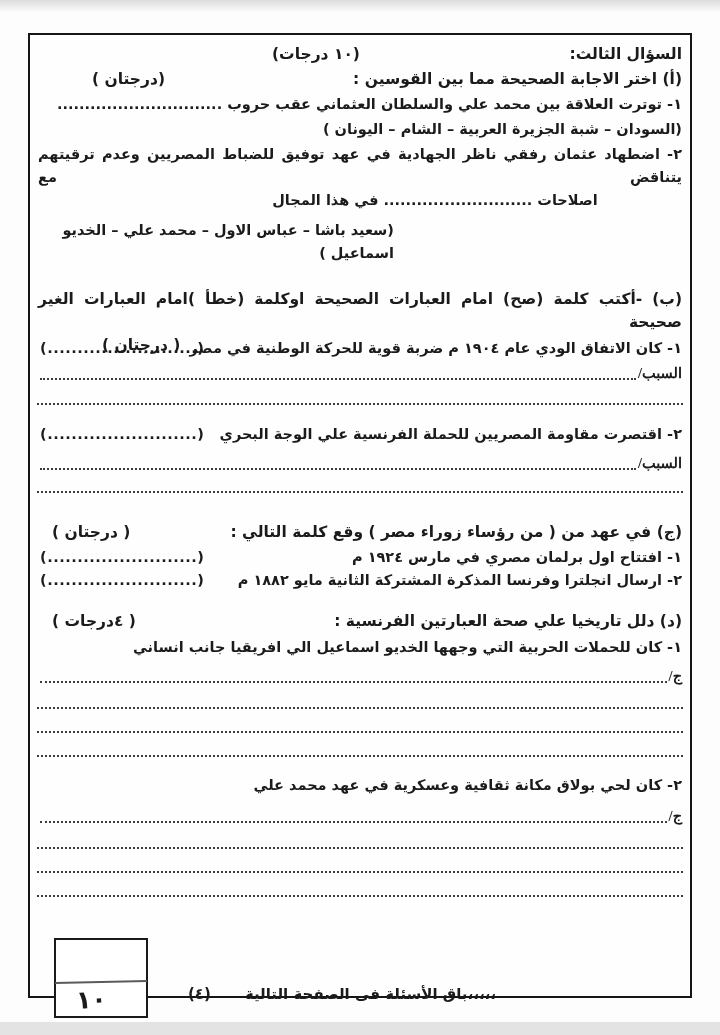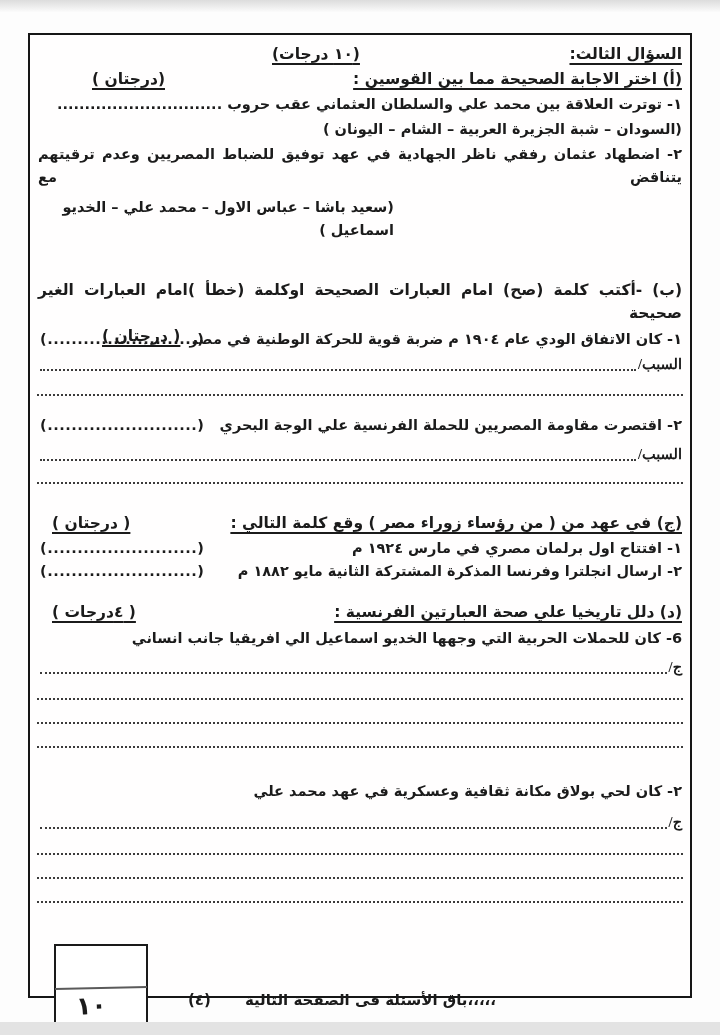--- a/index.html
+++ b/index.html
@@ -12,21 +12,21 @@
   .top-strip{position:absolute;top:0;left:0;right:0;height:12px;
     background:linear-gradient(#dcdcdc,#fbfbfb);}
   .bottom-strip{position:absolute;bottom:0;left:0;right:0;height:13px;
     background:#e3e3e3;}
   .frame{
     position:absolute;left:28px;top:33px;width:664px;height:965px;
     box-sizing:border-box;border:2.5px solid #161616;background:#fffefe;
     direction:rtl;font-weight:bold;
   }
   .row{position:relative;padding:0 8px;line-height:23px;font-size:14.5px;}
-  .u{text-decoration:underline;text-decoration-thickness:1.8px;text-underline-offset:4px;}
+  .u{text-decoration-thickness:1.8px;text-underline-offset:4px;}
   .hdr{font-size:15.5px;}
   .marks{position:absolute;top:0;white-space:nowrap;}
   .q{text-align:right;}
   .opts{text-align:right;}
   .ans{position:absolute;left:10px;top:0;direction:ltr;letter-spacing:.5px;white-space:nowrap;}
   .reason{display:flex;align-items:flex-end;}
   .reason .label{white-space:nowrap;font-family:Liberation Serif, serif;}
   .leader{flex:1;border-bottom:2.2px dotted #3b3b3b;margin:0 2px 5px 2px;height:14px;}
   .dotline{border-bottom:2.2px dotted #3b3b3b;height:12px;margin:0 7px;}
   .justify-line{text-align:justify;text-align-last:justify;}
@@ -35,22 +35,22 @@
   .score-box{position:absolute;left:24px;top:0;width:94px;height:80px;
     box-sizing:border-box;border:2.5px solid #1a1a1a;background:#fff;}
   .score-divider{position:absolute;left:-1px;right:-1px;top:41px;height:1.5px;
     background:#5a5a5a;transform:rotate(-1.4deg);}
   .score-value{position:absolute;bottom:2px;left:20px;font-size:25px;
     letter-spacing:12px;direction:ltr;transform:rotate(-3deg);font-weight:bold;}
   .footer-line{position:absolute;left:158px;top:47px;display:flex;direction:ltr;
     gap:34px;align-items:baseline;font-size:15px;}
   
   .mt2{margin-top:2px}.mt3{margin-top:3px}.mt6{margin-top:6px}.mt7{margin-top:7px}
-  .mt8{margin-top:8px}.mt10{margin-top:10px}.mt13{margin-top:2px}.mt17{margin-top:32px}
-  .mt18{margin-top:18px}.mt23{margin-top:37px}.mt28{margin-top:28px}.mt4{margin-top:4px}
+  .mt8{margin-top:8px}.mt10{margin-top:10px}.mt13{margin-top:2px}.mt17{margin-top:17px}
+  .mt18{margin-top:18px}.mt23{margin-top:23px}.mt28{margin-top:28px}.mt4{margin-top:4px}
 </style>
 </head>
 <body>
 
 <div class="top-strip"></div>
 
 <div class="frame">
 
   <div class="row hdr mt8">
     <span class="u">السؤال الثالث:</span>
@@ -58,20 +58,21 @@
   </div>
 
   <div class="row hdr mt2">
     <span class="u">(أ) اختر الاجابة الصحيحة مما بين القوسين :</span>
     <span class="marks u" style="left:62px;">(درجتان )</span>
   </div>
   <div class="row q mt2">١- توترت العلاقة بين محمد علي والسلطان العثماني عقب حروب ..............................</div>
   <div class="row opts mt2" style="">(السودان – شبة الجزيرة العربية – الشام – اليونان )</div>
   <div class="row q mt13">
     <div class="justify-line">٢- اضطهاد عثمان رفقي ناظر الجهادية في عهد توفيق للضباط المصريين وعدم ترقيتهم يتناقض مع</div>
+    <div class="center-indent">اصلاحات ........................... في هذا المجال</div>
   </div>
   <div class="row opts mt7" style="padding-right:296px;">(سعيد باشا – عباس الاول – محمد علي – الخديو اسماعيل  )</div>
 
   <div class="row hdr justify-line mt23">(ب) -أكتب كلمة (صح) امام العبارات الصحيحة اوكلمة (خطأ )امام العبارات الغير صحيحة</div>
   <div class="row hdr">
     <span class="marks u" style="left:72px;">( درجتان )</span>
   </div>
   <div class="row q mt3">
     <span>١- كان الاتفاق الودي عام ١٩٠٤ م ضربة قوية للحركة الوطنية في مصر</span>
     <span class="ans">(.........................)</span>
@@ -101,21 +102,21 @@
   </div>
   <div class="row q">
     <span>٢- ارسال انجلترا وفرنسا المذكرة المشتركة الثانية مايو ١٨٨٢ م</span>
     <span class="ans">(.........................)</span>
   </div>
 
   <div class="row hdr mt18">
     <span class="u">(د) دلل تاريخيا علي صحة العبارتين الفرنسية :</span>
     <span class="marks u" style="left:22px;">( ٤درجات )</span>
   </div>
-  <div class="row q mt3">6- كان للحملات الحربية التي وجهها الخديو اسماعيل الي افريقيا جانب انساني</div>
+  <div class="row q mt3">١- كان للحملات الحربية التي وجهها الخديو اسماعيل الي افريقيا جانب انساني</div>
   <div class="row reason mt6">
     <span class="label">ج/</span>
     <span class="leader"></span>
   </div>
   <div class="dotline mt7"></div>
   <div class="dotline mt10"></div>
   <div class="dotline mt10"></div>
   <div class="row q mt17">٢- كان لحي بولاق مكانة ثقافية وعسكرية في عهد محمد علي</div>
   <div class="row reason mt8">
     <span class="label">ج/</span>

